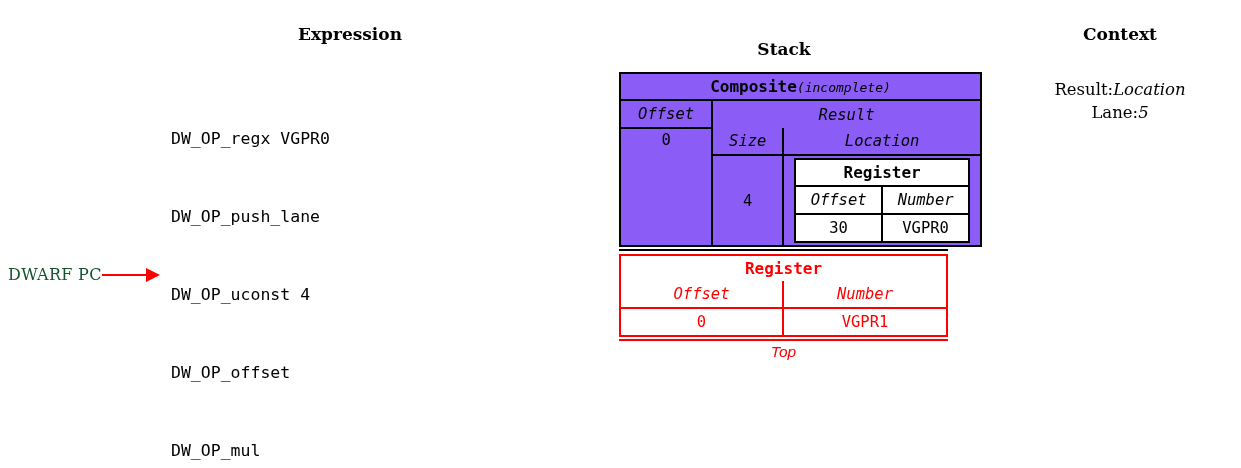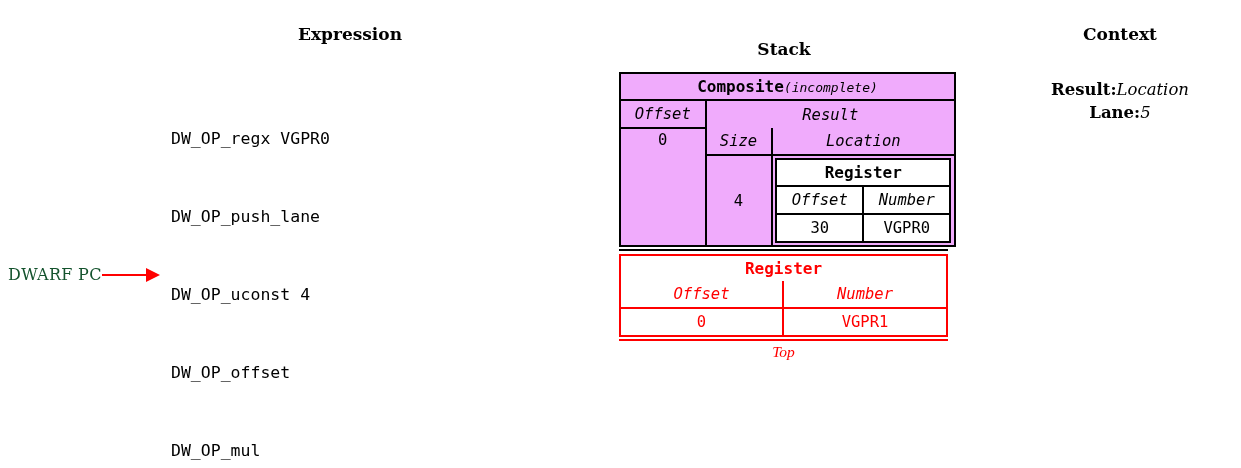--- a/index.html
+++ b/index.html
@@ -65,24 +65,24 @@
     border-top:7px solid transparent;
     border-bottom:7px solid transparent;
     border-left:14px solid #ff0000;
   }
 
   
   #stack-area{position:absolute;left:619px;top:72px;width:330px;}
 
   
   #composite-entry{
-    width:337px;
+    width:363px;
     border:2px solid #000;
     border-collapse:collapse;
-    background:#f0abfc;
+    background:#8b5cf6;
   }
   #composite-entry td, #composite-entry th{
     padding:0;margin:0;vertical-align:middle;
     font-family:"DejaVu Sans Mono", monospace;
     color:#000;
   }
   .title-cell{
     text-align:center;
     font-size:16px;
     font-weight:bold;
@@ -150,38 +150,38 @@
   .rbdr-b{border-bottom:2px solid #ff0000;}
 
   #stack-top-rule{
     width:329px;height:0;
     border-top:2px solid #ff0000;
     margin-top:2px;
   }
   #stack-top-label{
     width:329px;
     text-align:center;
-    font-family:Liberation Serif, serif;
+    font-family:Liberation Sans, sans-serif;
     font-style:italic;
     font-size:15.5px;
     color:#ff0000;
     line-height:22px;
   }
 
   
   #context-block{
     position:absolute;
     left:1000px;top:78px;width:240px;
     text-align:center;
     font-family:"DejaVu Serif", serif;
     color:#000;
     line-height:23px;
   }
   #context-block .ctx-row{white-space:nowrap;font-size:16.5px;}
-  #context-block .ctx-key{font-weight:bold;text-align:right;}
+  #context-block .ctx-key{font-weight:normal;text-align:right;}
   #context-block .ctx-val{font-style:italic;font-weight:normal;}
 </style>
 </head>
 <body>
 
 <div id="head-expression" class="col-head">Expression</div>
 <div id="head-stack" class="col-head">Stack</div>
 <div id="head-context" class="col-head">Context</div>
 
 <div id="expression-list">

